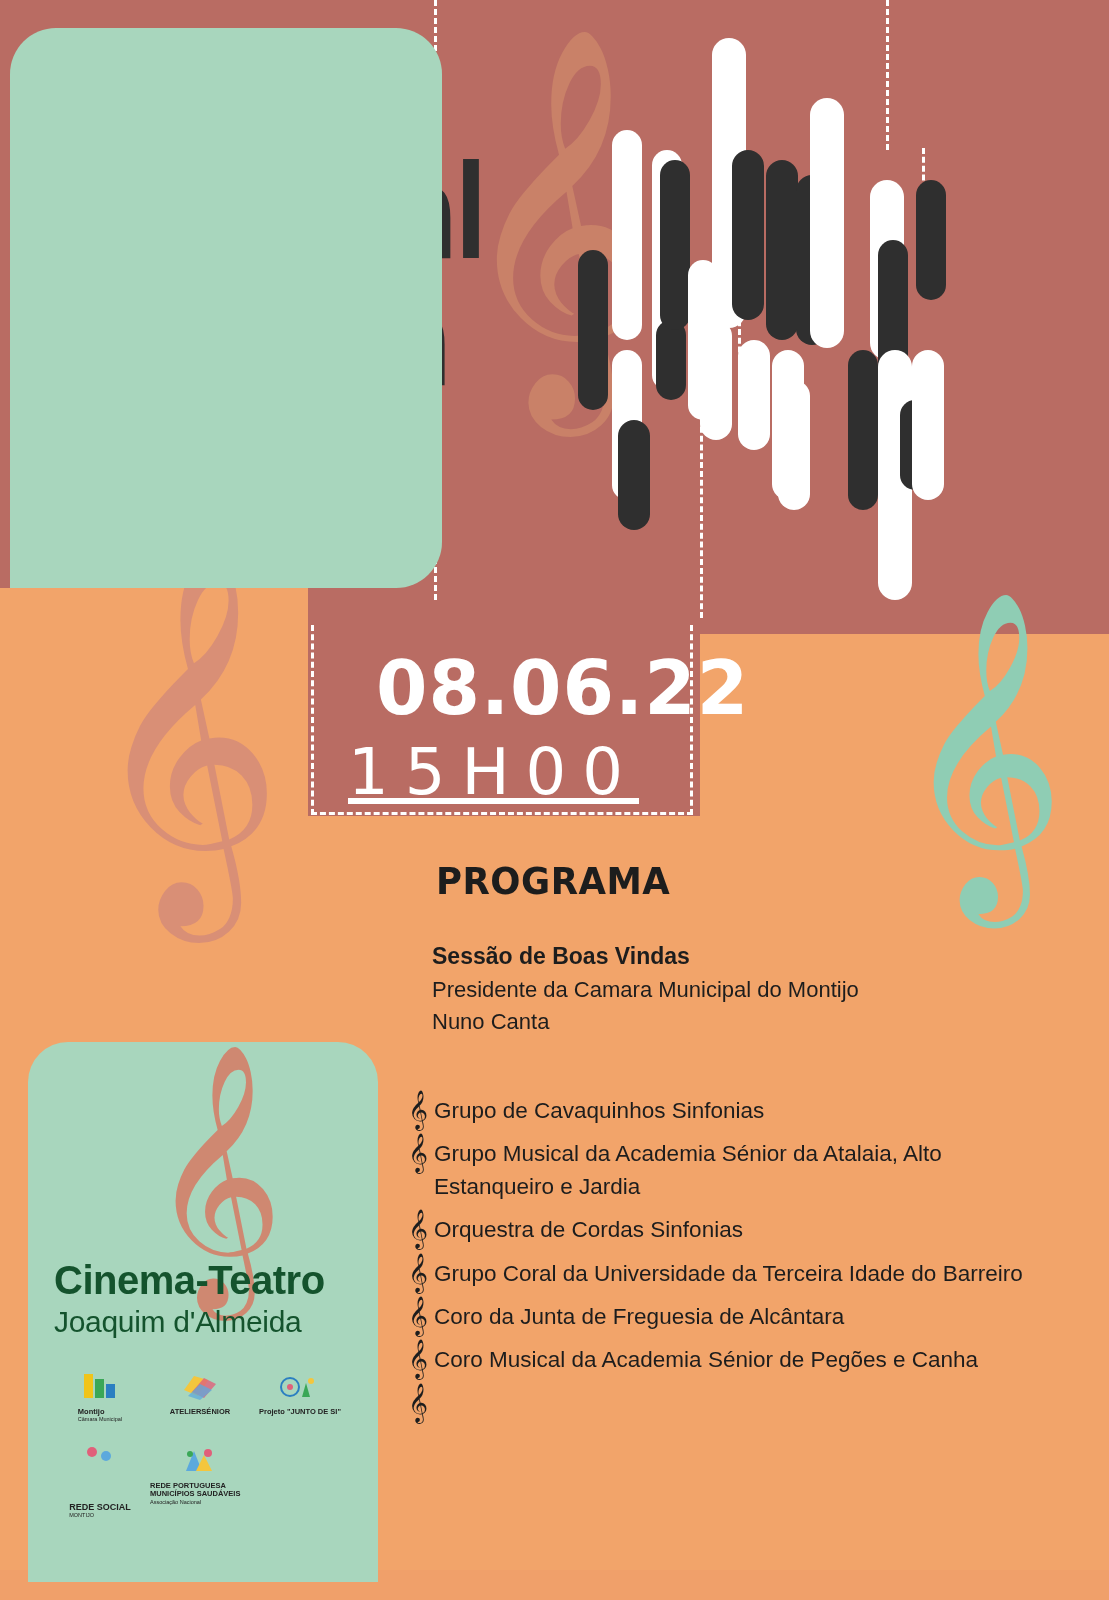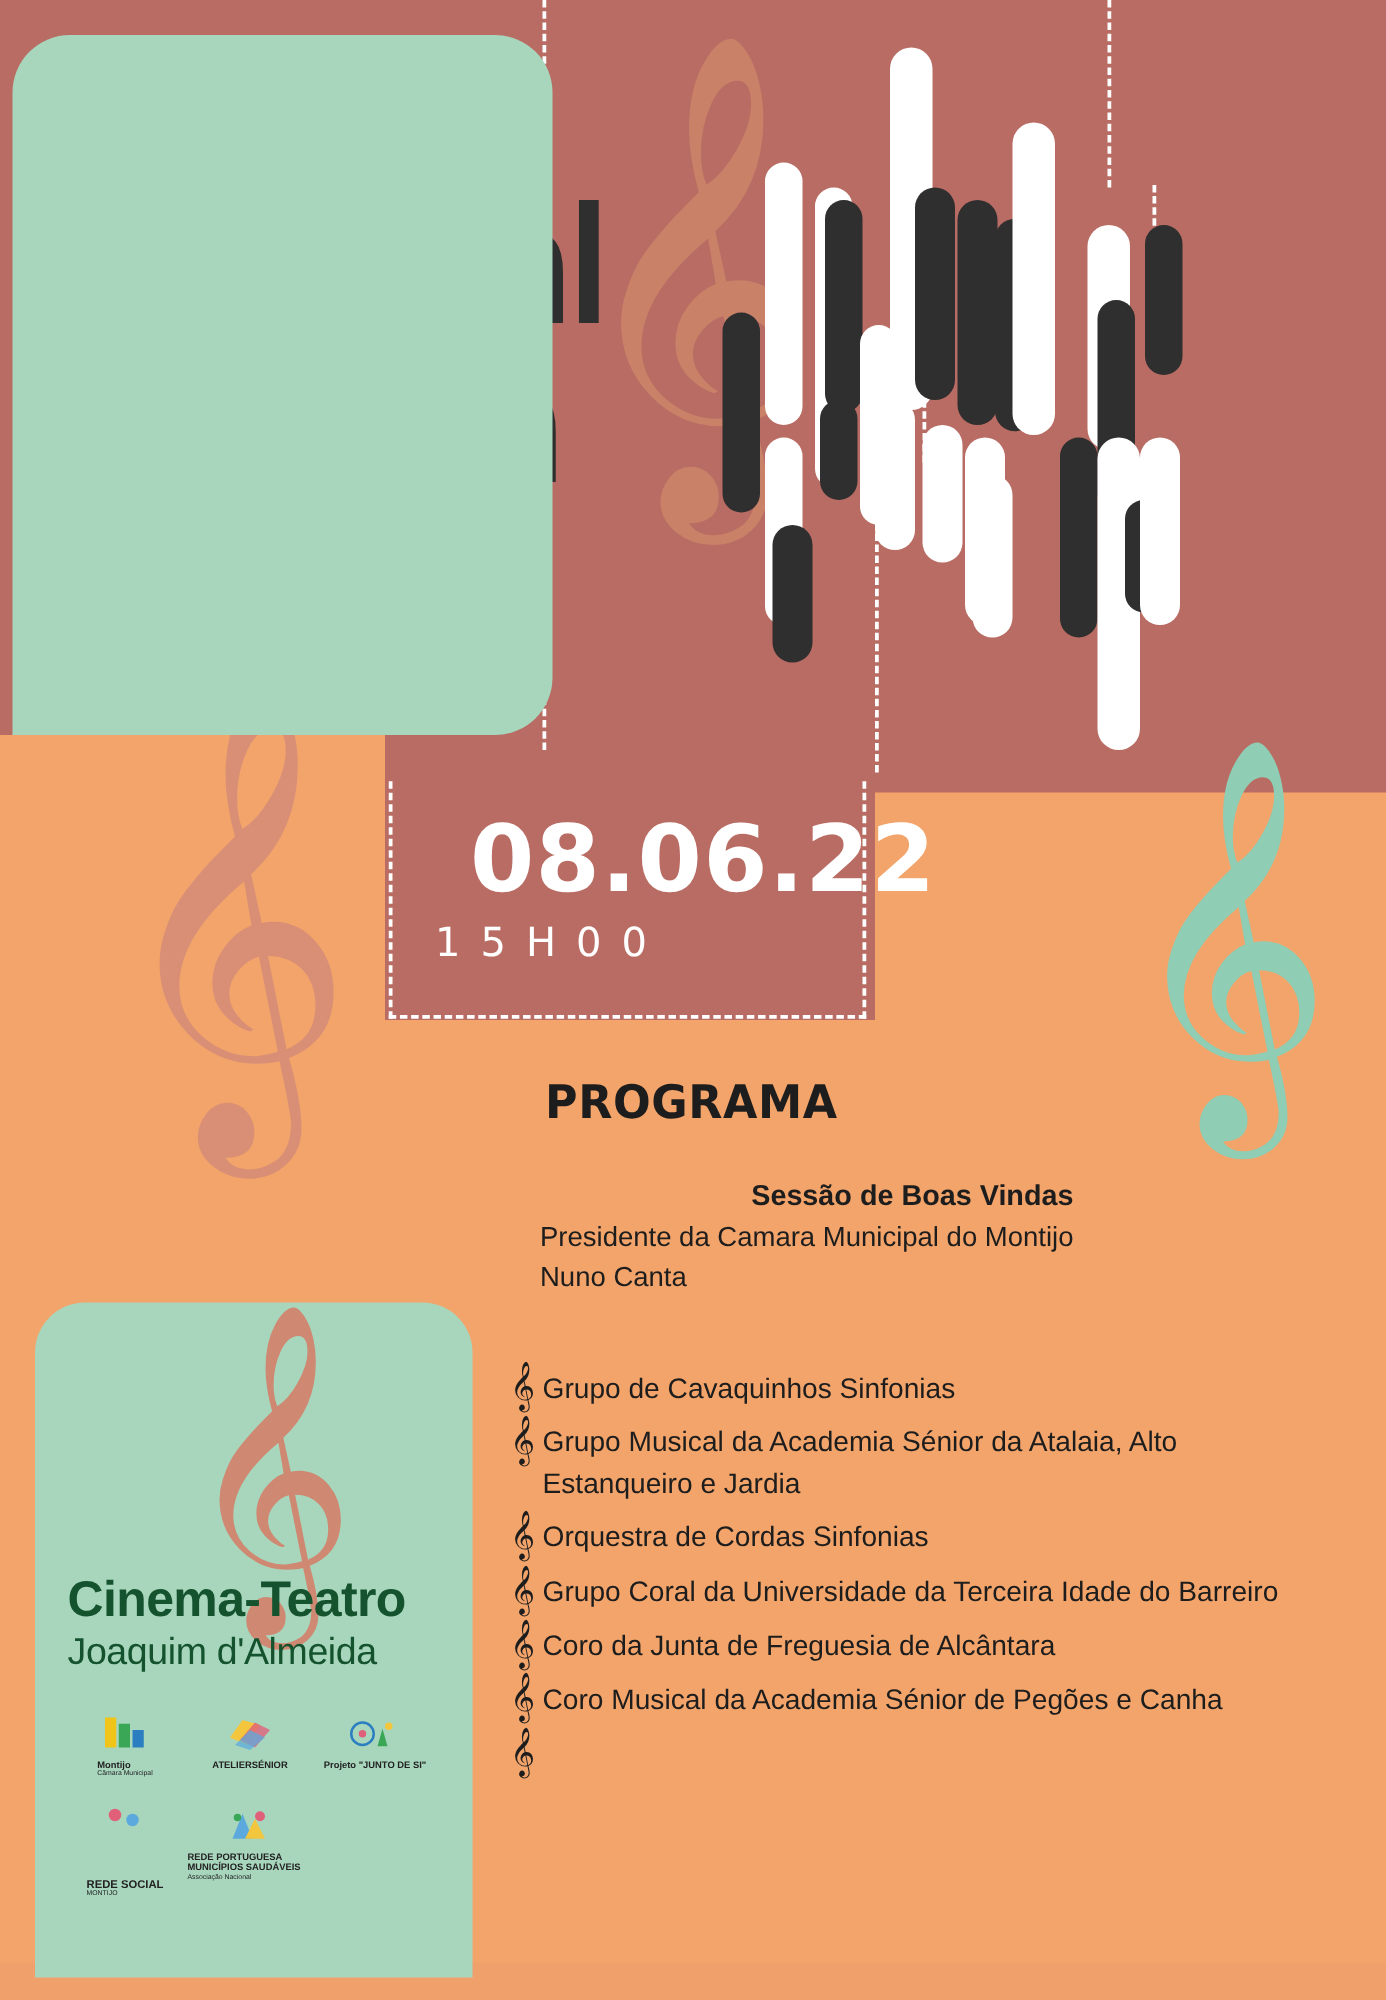--- a/index.html
+++ b/index.html
@@ -164,24 +164,25 @@
     font-size: 74px;
     letter-spacing: 1px;
     color: #ffffff;
     z-index: 7;
     margin-left: 28px;
   }
   .date-hour {
     position: absolute;
     left: 348px; top: 735px;
     font-family: "DejaVu Sans", sans-serif;
-    font-size: 32px;
+    font-size: 64px;
     letter-spacing: 16px;
     color: #ffffff;
     z-index: 7;
+    text-decoration: underline;
   }
 
   
   .programa-title {
     position: absolute;
     left: 436px; top: 860px;
     font-family: "DejaVu Sans", sans-serif;
     font-weight: bold;
     font-size: 37px;
     letter-spacing: 0.5px;
@@ -191,21 +192,21 @@
     transform-origin: left top;
   }
   .welcome {
     position: absolute;
     left: 432px; top: 940px;
     z-index: 7;
     color: #1d1d1d;
     font-size: 22px;
     line-height: 1.46;
   }
-  .welcome .w-bold { font-weight: bold; font-size: 23px; text-align: right; }
+  .welcome .w-bold { font-weight: bold; font-size: 23px; }
 
   .prog-list {
     position: absolute;
     left: 408px; top: 1095px;
     width: 660px;
     z-index: 7;
     color: #1d1d1d;
   }
   .prog-item {
     display: flex;

